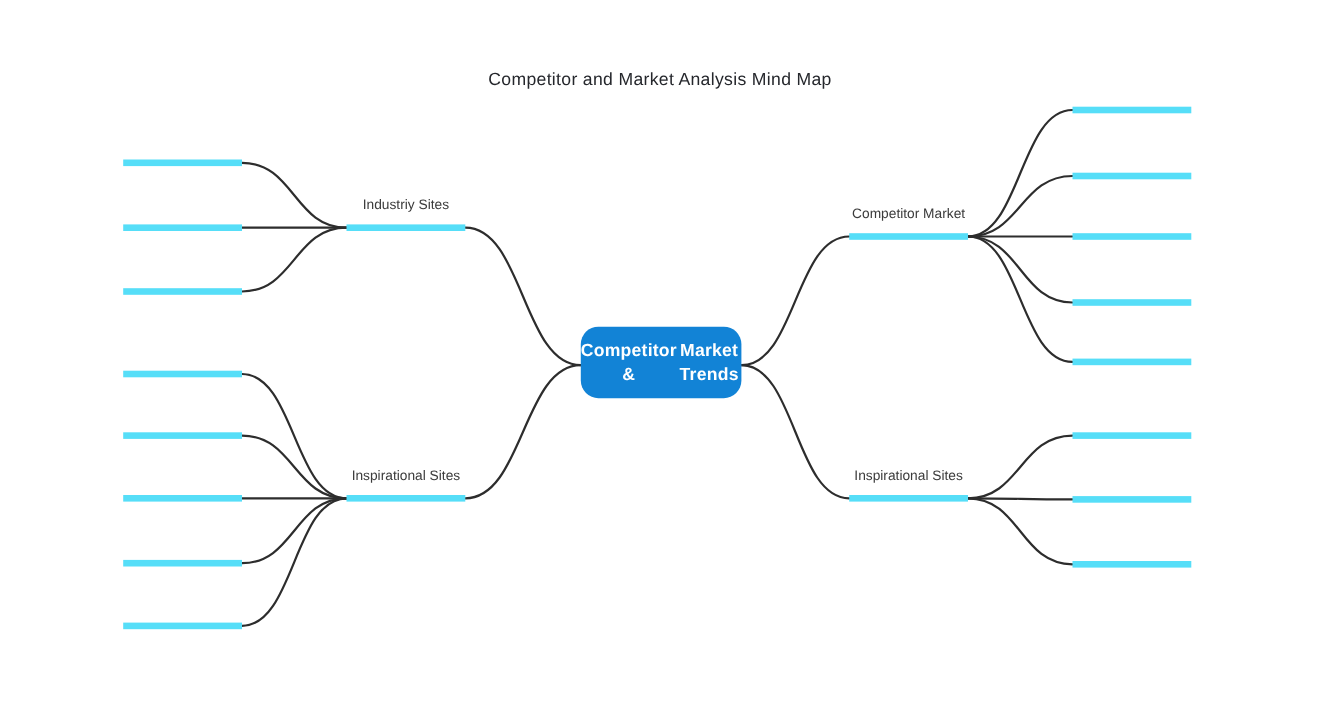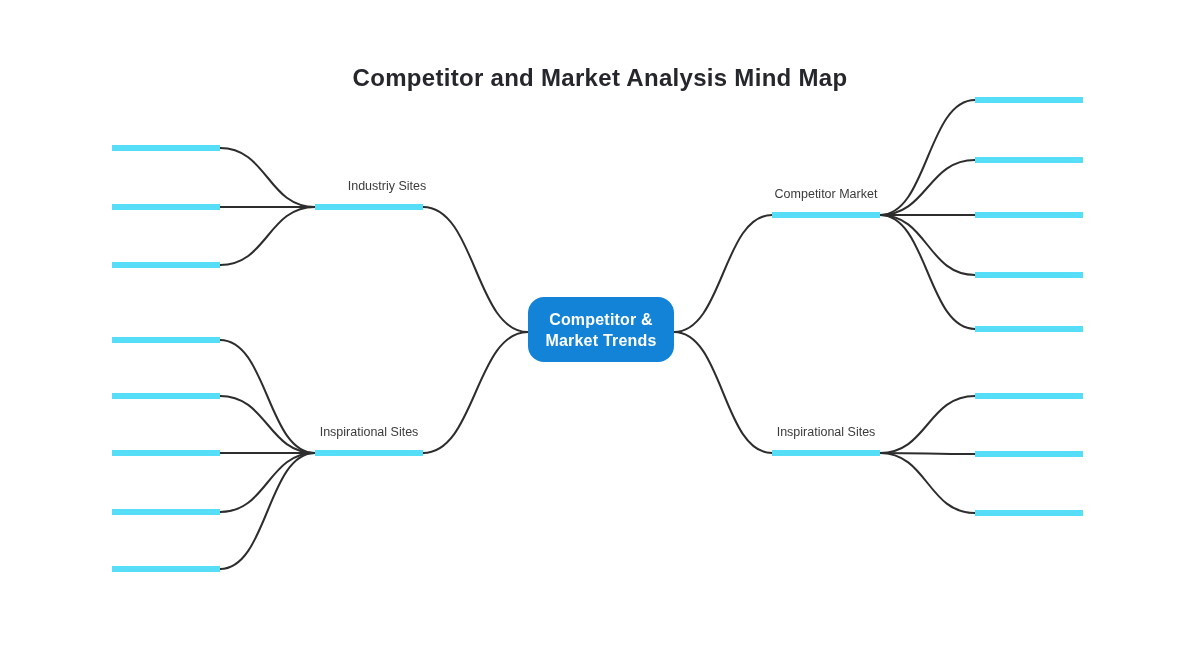--- a/index.html
+++ b/index.html
@@ -20,22 +20,22 @@
     font-family: "Liberation Sans", sans-serif;
     position: relative;
     overflow: hidden;
   }
   .diagram-title {
     position: absolute;
     top: 64px;
     left: 0;
     width: 100%;
     text-align: center;
-    font-size: 24px;
-    font-weight: 700;
+    font-size: 16px;
+    font-weight: 400;
     letter-spacing: 0.3px;
     color: var(--title);
   }
   #mindmap-svg {
     position: absolute;
     left: 0;
     top: 0;
   }
   #labels-layer {
     position: absolute;
@@ -52,21 +52,20 @@
     color: var(--branch-label);
     white-space: nowrap;
     pointer-events: auto;
   }
   .central-node {
     position: absolute;
     background: var(--central-fill);
     color: var(--central-text);
     border-radius: 16px;
     display: flex;
-    flex-direction: column;
     align-items: center;
     justify-content: center;
     text-align: center;
     font-weight: 800;
     font-size: 16px;
     line-height: 21px;
     letter-spacing: 0.2px;
   }
 </style>
 </head>
@@ -111,21 +110,21 @@
     <rect x="975" y="212" width="108" height="6" fill="#56def8"></rect>
     <rect x="975" y="272" width="108" height="6" fill="#56def8"></rect>
     <rect x="975" y="326" width="108" height="6" fill="#56def8"></rect>
     <rect x="772" y="450" width="108" height="6" fill="#56def8"></rect>
     <rect x="975" y="393" width="108" height="6" fill="#56def8"></rect>
     <rect x="975" y="451" width="108" height="6" fill="#56def8"></rect>
     <rect x="975" y="510" width="108" height="6" fill="#56def8"></rect>
   </svg>
 
 <div id="labels-layer">
-    <div class="branch-label" style="left: 369px; top: 186px; margin-left: 18px;">Industriy Sites</div>
+    <div class="branch-label" style="left: 369px; top: 186px;">Industriy Sites</div>
     <div class="branch-label" style="left: 369px; top: 432px;">Inspirational Sites</div>
     <div class="branch-label" style="left: 826px; top: 194px;">Competitor Market</div>
     <div class="branch-label" style="left: 826px; top: 432px;">Inspirational Sites</div>
   </div>
 
 <div class="central-node" id="central-node" style="left: 528px; top: 297px; width: 146px; height: 65px;">
   <div>Competitor &amp;</div>
   <div>Market Trends</div>
 </div>
 

